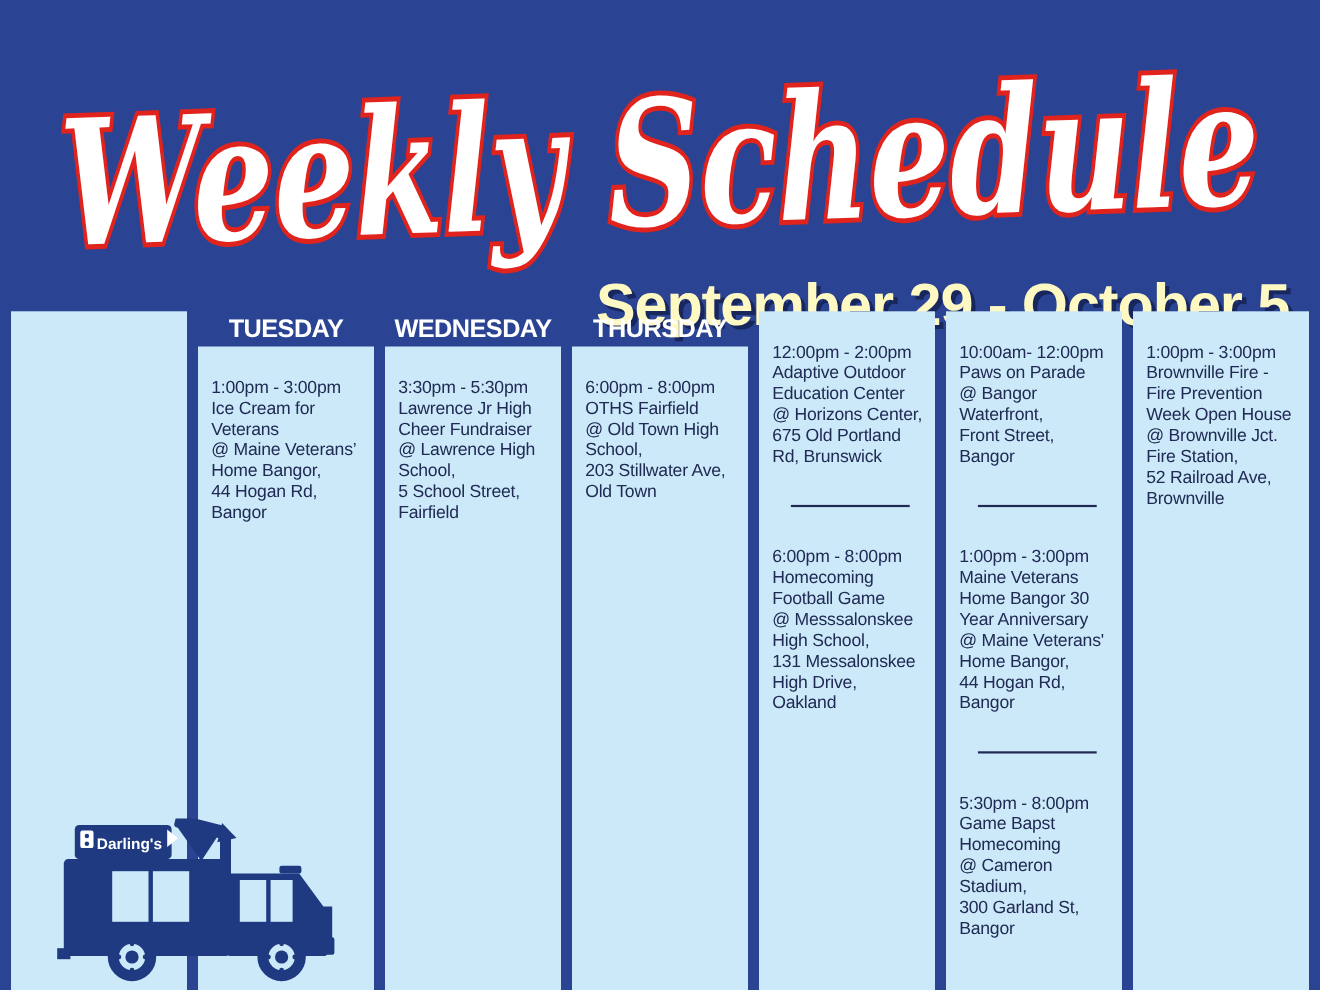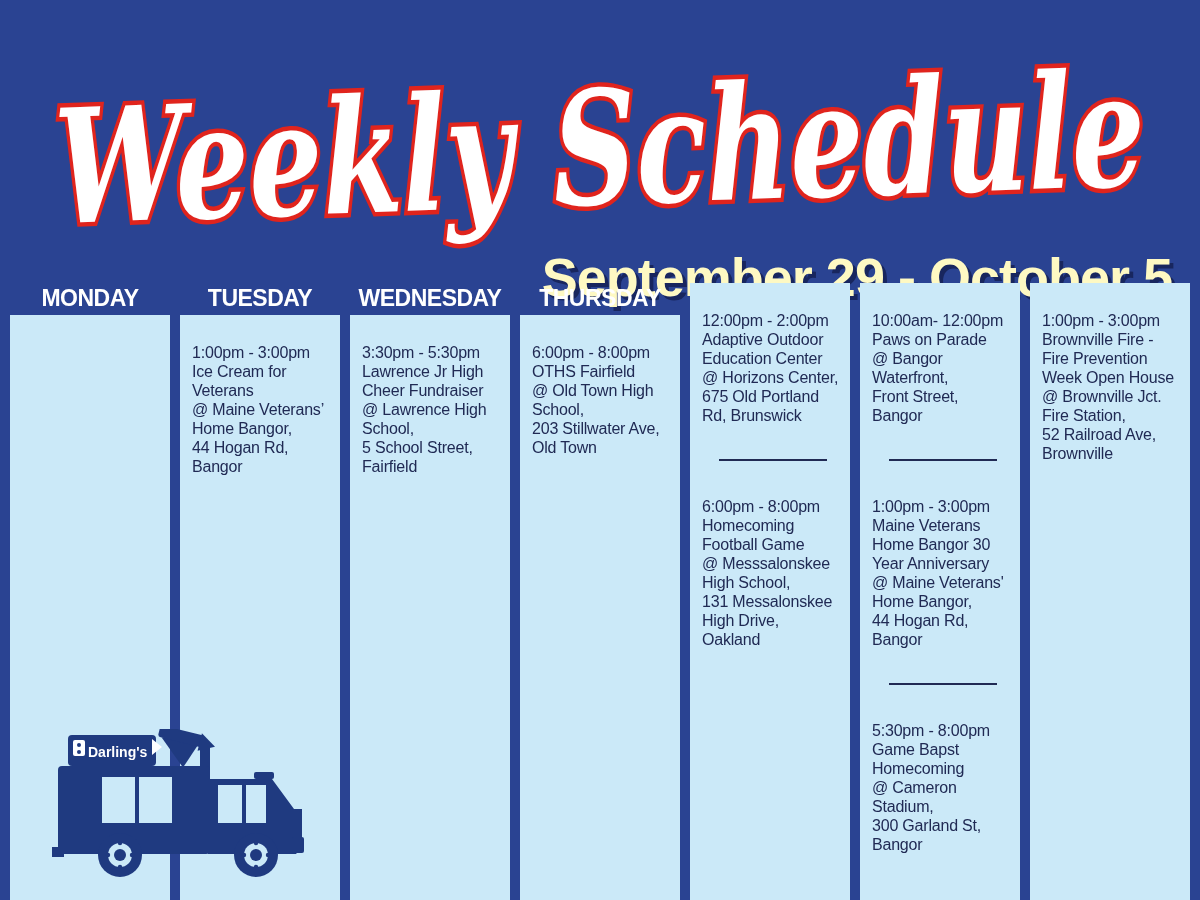--- a/index.html
+++ b/index.html
@@ -40,41 +40,40 @@
     font-size: 16px; line-height: 19px; letter-spacing: -0.2px;
     overflow: hidden;
   }
   .event-line { white-space: nowrap; }
   .event-divider {
     width: 108px; height: 0;
     border-top: 2px solid #202a54;
     margin: 34px auto 36px auto;
   }
   .truck {
-    position: absolute; left: 48px; top: 729px;
+    position: absolute; left: 48px; top: 744px;
     width: 262px; height: 150px;
   }
 </style>
 </head>
 <body>
 
 <div class="title-wrap">
   <svg width="1200" height="250" viewBox="0 0 1200 250">
     <g transform="rotate(-2 600 130)" font-family="'DejaVu Serif', serif" font-style="italic" font-weight="bold" font-size="158" text-anchor="middle">
       <text x="606" y="192" fill="#17265f" stroke="#17265f" stroke-width="12" paint-order="stroke" textLength="1090" lengthAdjust="spacingAndGlyphs"></text>
       <text x="600" y="186" fill="#ffffff" stroke="#e0241d" stroke-width="9" paint-order="stroke" textLength="1090" lengthAdjust="spacingAndGlyphs">Weekly Schedule</text>
     </g>
   </svg>
 </div>
 
 <div class="subtitle">September 29 - October 5</div>
 
 <div class="columns" id="columns">
     <div class="day">
-      <div class="day-label">MONDAY</div>
       <div class="panel"></div>
     </div>
     <div class="day">
       <div class="day-label">TUESDAY</div>
       <div class="panel">
         <div class="event">
           <div class="event-line">1:00pm - 3:00pm</div>
           <div class="event-line">Ice Cream for</div>
           <div class="event-line">Veterans</div>
           <div class="event-line">@ Maine Veterans’</div>

